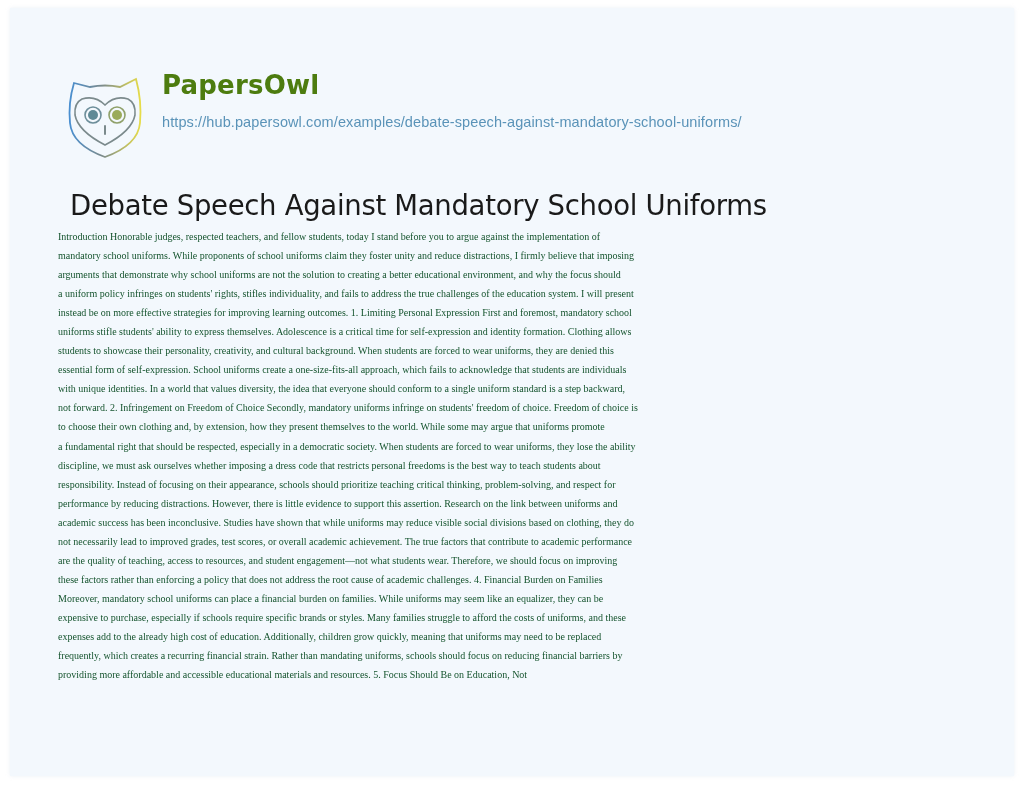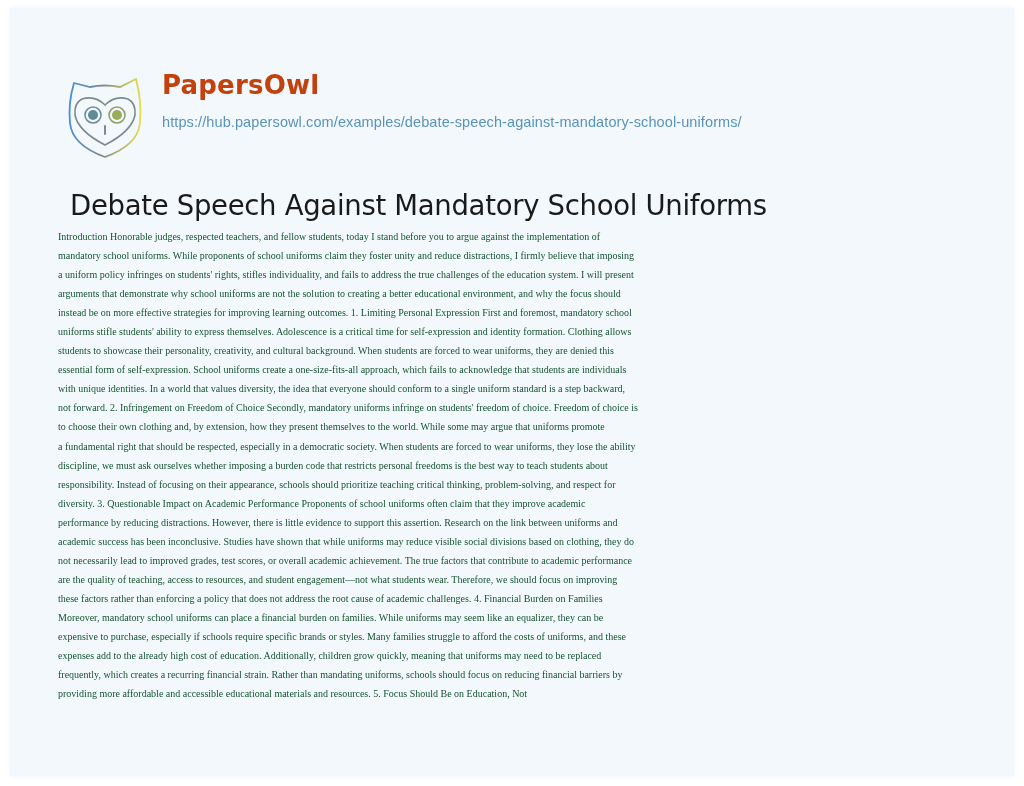--- a/index.html
+++ b/index.html
@@ -27,21 +27,21 @@
       height: 90px;
     }
     .brand svg { width: 90px; height: 90px; display: block; }
     .brand-name {
       position: absolute;
       left: 152px;
       top: 62px;
       font-family: "DejaVu Sans", sans-serif;
       font-weight: bold;
       font-size: 26px;
-      color: #c2410c;
+      color: #4d7c0f;
       letter-spacing: 0.2px;
       white-space: nowrap;
     }
     .brand-url {
       position: absolute;
       left: 152px;
       top: 106px;
       font-family: Liberation Sans, sans-serif;
       font-size: 14.5px;
       color: #5a93b8;
@@ -104,33 +104,32 @@
   </div>
 
   <div class="brand-name">PapersOwl</div>
   <div class="brand-url">https://hub.papersowl.com/examples/debate-speech-against-mandatory-school-uniforms/</div>
 
   <h1 class="title">Debate Speech Against Mandatory School Uniforms</h1>
 
   <div class="body-text">
     <span class="line">Introduction Honorable judges, respected teachers, and fellow students, today I stand before you to argue against the implementation of</span>
     <span class="line">mandatory school uniforms. While proponents of school uniforms claim they foster unity and reduce distractions, I firmly believe that imposing</span>
+    <span class="line">arguments that demonstrate why school uniforms are not the solution to creating a better educational environment, and why the focus should</span>
     <span class="line">a uniform policy infringes on students' rights, stifles individuality, and fails to address the true challenges of the education system. I will present</span>
-    <span class="line">arguments that demonstrate why school uniforms are not the solution to creating a better educational environment, and why the focus should</span>
     <span class="line">instead be on more effective strategies for improving learning outcomes. 1. Limiting Personal Expression First and foremost, mandatory school</span>
     <span class="line">uniforms stifle students' ability to express themselves. Adolescence is a critical time for self-expression and identity formation. Clothing allows</span>
     <span class="line">students to showcase their personality, creativity, and cultural background. When students are forced to wear uniforms, they are denied this</span>
     <span class="line">essential form of self-expression. School uniforms create a one-size-fits-all approach, which fails to acknowledge that students are individuals</span>
     <span class="line">with unique identities. In a world that values diversity, the idea that everyone should conform to a single uniform standard is a step backward,</span>
     <span class="line">not forward. 2. Infringement on Freedom of Choice Secondly, mandatory uniforms infringe on students' freedom of choice. Freedom of choice is</span>
     <span class="line">to choose their own clothing and, by extension, how they present themselves to the world. While some may argue that uniforms promote</span>
     <span class="line">a fundamental right that should be respected, especially in a democratic society. When students are forced to wear uniforms, they lose the ability</span>
-    <span class="line">discipline, we must ask ourselves whether imposing a burden code that restricts personal freedoms is the best way to teach students about</span>
+    <span class="line">discipline, we must ask ourselves whether imposing a dress code that restricts personal freedoms is the best way to teach students about</span>
     <span class="line">responsibility. Instead of focusing on their appearance, schools should prioritize teaching critical thinking, problem-solving, and respect for</span>
-    <span class="line">diversity. 3. Questionable Impact on Academic Performance Proponents of school uniforms often claim that they improve academic</span>
     <span class="line">performance by reducing distractions. However, there is little evidence to support this assertion. Research on the link between uniforms and</span>
     <span class="line">academic success has been inconclusive. Studies have shown that while uniforms may reduce visible social divisions based on clothing, they do</span>
     <span class="line">not necessarily lead to improved grades, test scores, or overall academic achievement. The true factors that contribute to academic performance</span>
     <span class="line">are the quality of teaching, access to resources, and student engagement—not what students wear. Therefore, we should focus on improving</span>
     <span class="line">these factors rather than enforcing a policy that does not address the root cause of academic challenges. 4. Financial Burden on Families</span>
     <span class="line">Moreover, mandatory school uniforms can place a financial burden on families. While uniforms may seem like an equalizer, they can be</span>
     <span class="line">expensive to purchase, especially if schools require specific brands or styles. Many families struggle to afford the costs of uniforms, and these</span>
     <span class="line">expenses add to the already high cost of education. Additionally, children grow quickly, meaning that uniforms may need to be replaced</span>
     <span class="line">frequently, which creates a recurring financial strain. Rather than mandating uniforms, schools should focus on reducing financial barriers by</span>
     <span class="line">providing more affordable and accessible educational materials and resources. 5. Focus Should Be on Education, Not</span>

